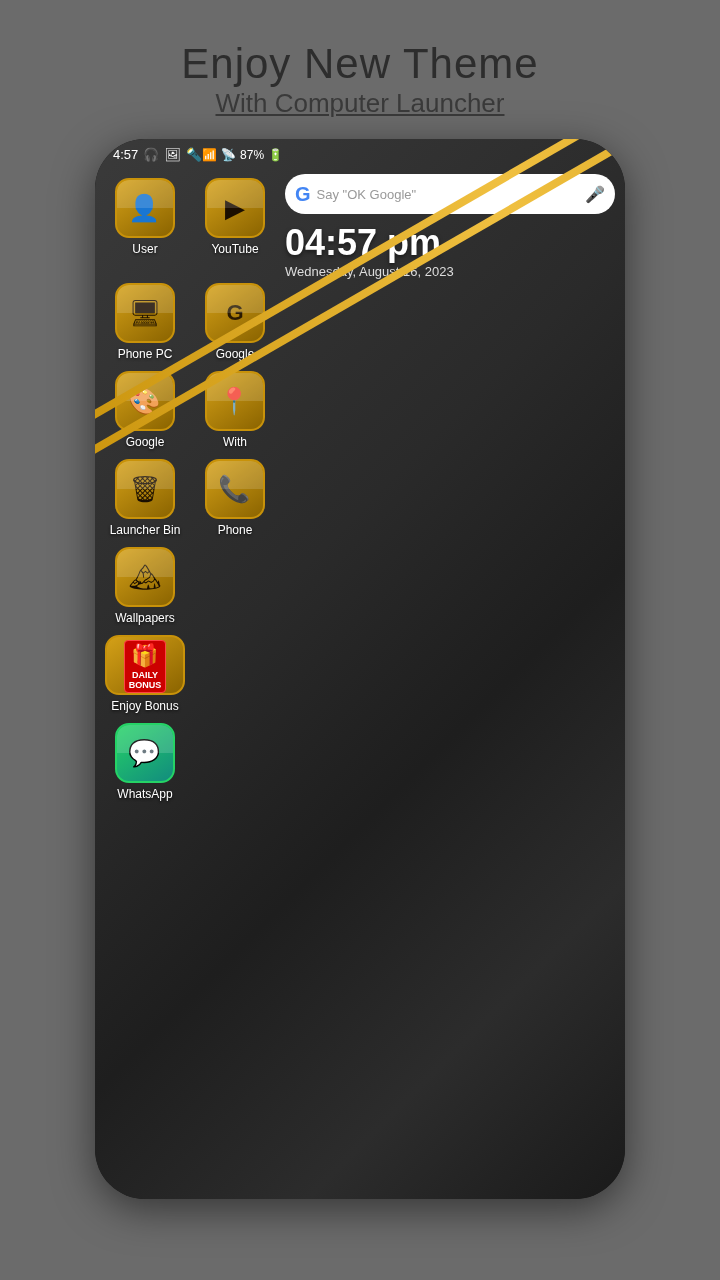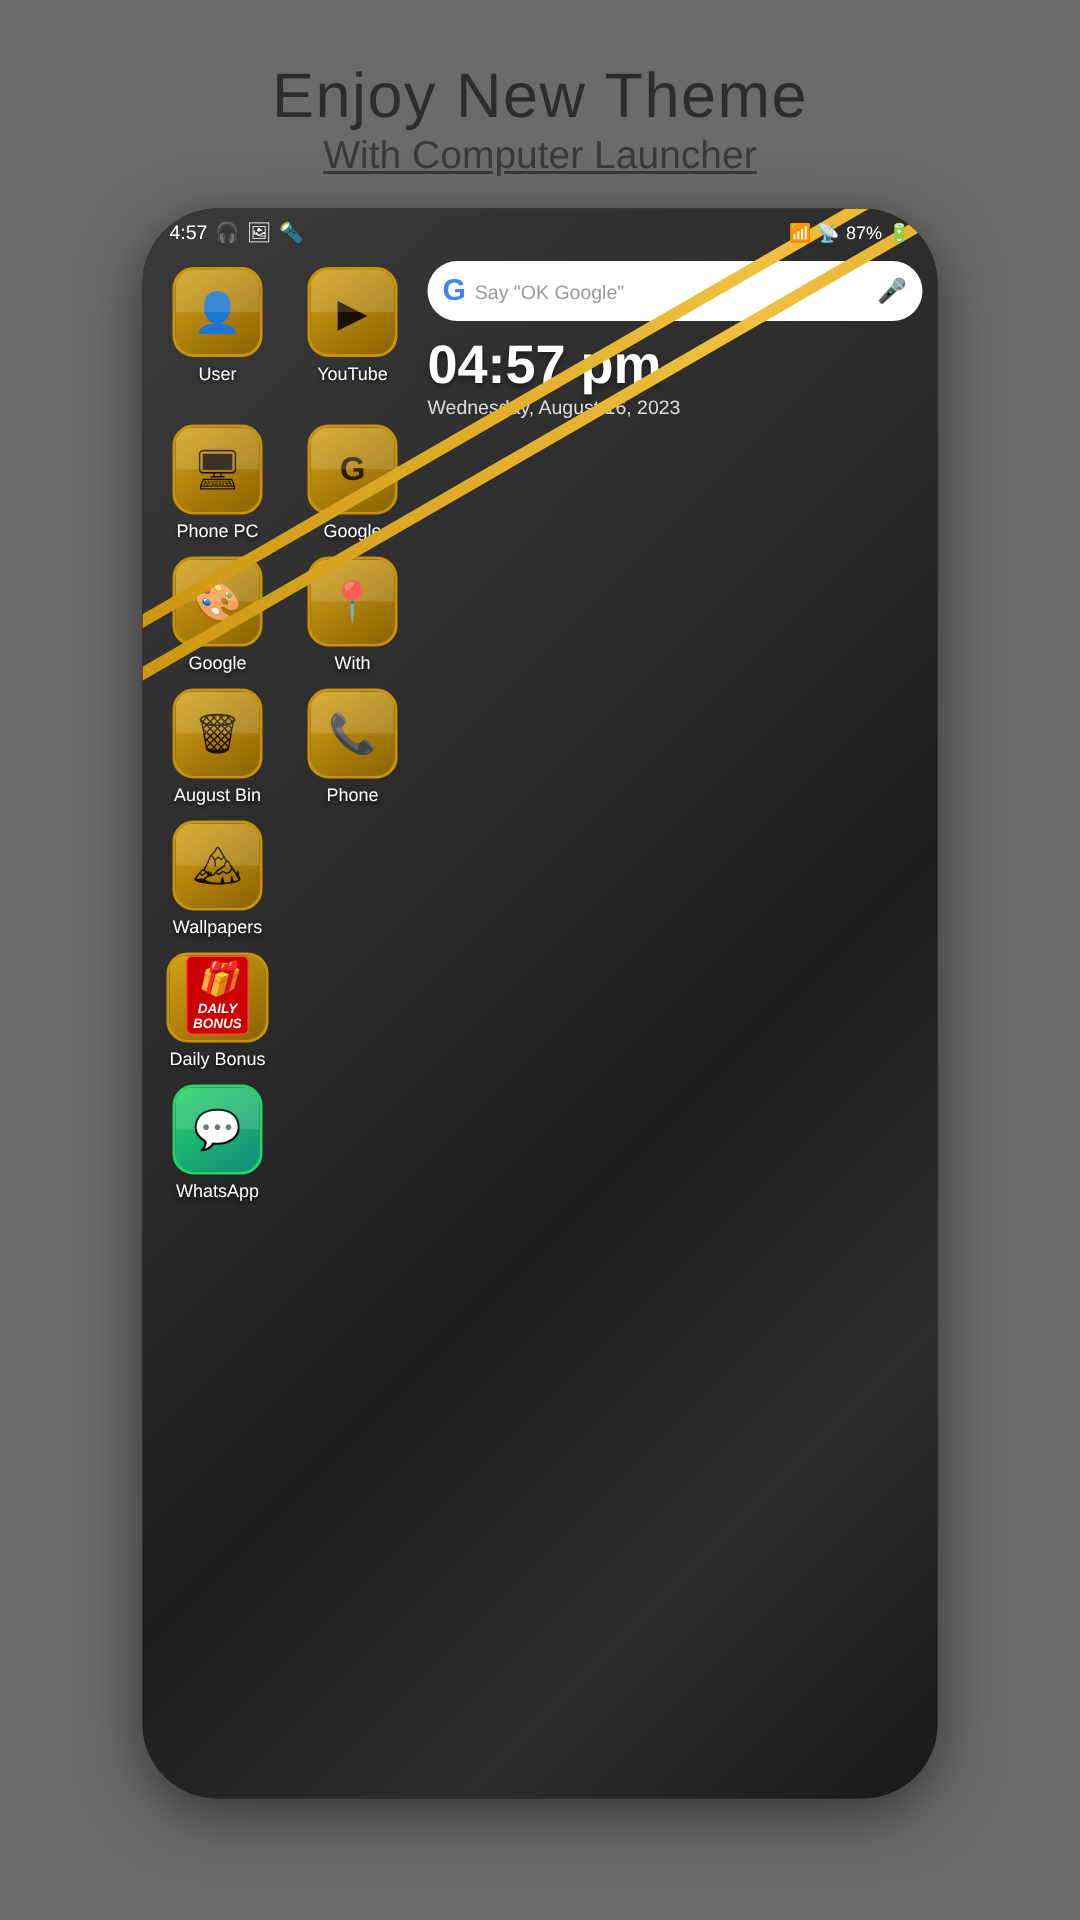--- a/index.html
+++ b/index.html
@@ -71,28 +71,27 @@
       top: 335px;
       left: -50px;
       transform: rotate(-30deg);
       transform-origin: left center;
       z-index: 1;
     }
 
     
     .status-bar {
       display: flex;
-      justify-content: space-between;
+      justify-content: flex-start;
       align-items: center;
       padding: 8px 18px 4px 18px;
       color: white;
       font-size: 13px;
       position: relative;
       z-index: 10;
-      gap: 20px;
     }
     .status-left { display: flex; align-items: center; gap: 5px; }
     .status-right { display: flex; align-items: center; gap: 4px; font-size: 12px; }
 
     
     .top-row {
       display: flex;
       align-items: flex-start;
       padding: 8px 10px 0 10px;
       gap: 10px;
@@ -206,32 +205,31 @@
     }
 
     
     .icon-inner {
       font-size: 26px;
       color: #1a0e00;
     }
 
     
     .daily-bonus-icon {
-      width: 68px;
+      width: 80px;
       height: 60px;
       border-radius: 14px;
       background: linear-gradient(145deg, #d4a017, #8b6400);
       border: 2px solid #c8920a;
       display: flex;
-      align-items: flex-start;
+      align-items: flex-end;
       justify-content: center;
       font-size: 10px;
       overflow: hidden;
       cursor: pointer;
-      font-style: italic;
     }
 
     .bonus-box {
       background: #cc0000;
       color: white;
       font-weight: bold;
       font-size: 9px;
       padding: 2px 4px;
       border-radius: 4px;
       text-align: center;
@@ -344,21 +342,21 @@
           </div>
           <span class="app-label">With</span>
         </div>
       </div>
 
       <div class="single-icon-row">
         <div class="app-icon-container">
           <div class="app-icon-btn">
             <span class="icon-inner">🗑</span>
           </div>
-          <span class="app-label">August Bin</span>
+          <span class="app-label">Launcher Bin</span>
         </div>
         <div class="app-icon-container">
           <div class="app-icon-btn">
             <span class="icon-inner">📞</span>
           </div>
           <span class="app-label">Phone</span>
         </div>
       </div>
 
       <div class="single-icon-row">
@@ -368,21 +366,21 @@
           </div>
           <span class="app-label">Wallpapers</span>
         </div>
       </div>
 
       <div class="single-icon-row">
         <div class="app-icon-container">
           <div class="daily-bonus-icon">
             <div class="bonus-box">DAILY<br>BONUS</div>
           </div>
-          <span class="app-label">Daily Bonus</span>
+          <span class="app-label">Enjoy Bonus</span>
         </div>
       </div>
 
       <div class="single-icon-row">
         <div class="app-icon-container">
           <div class="app-icon-btn whatsapp-icon">
             <span class="icon-inner" style="color:white;">💬</span>
           </div>
           <span class="app-label">WhatsApp</span>
         </div>

